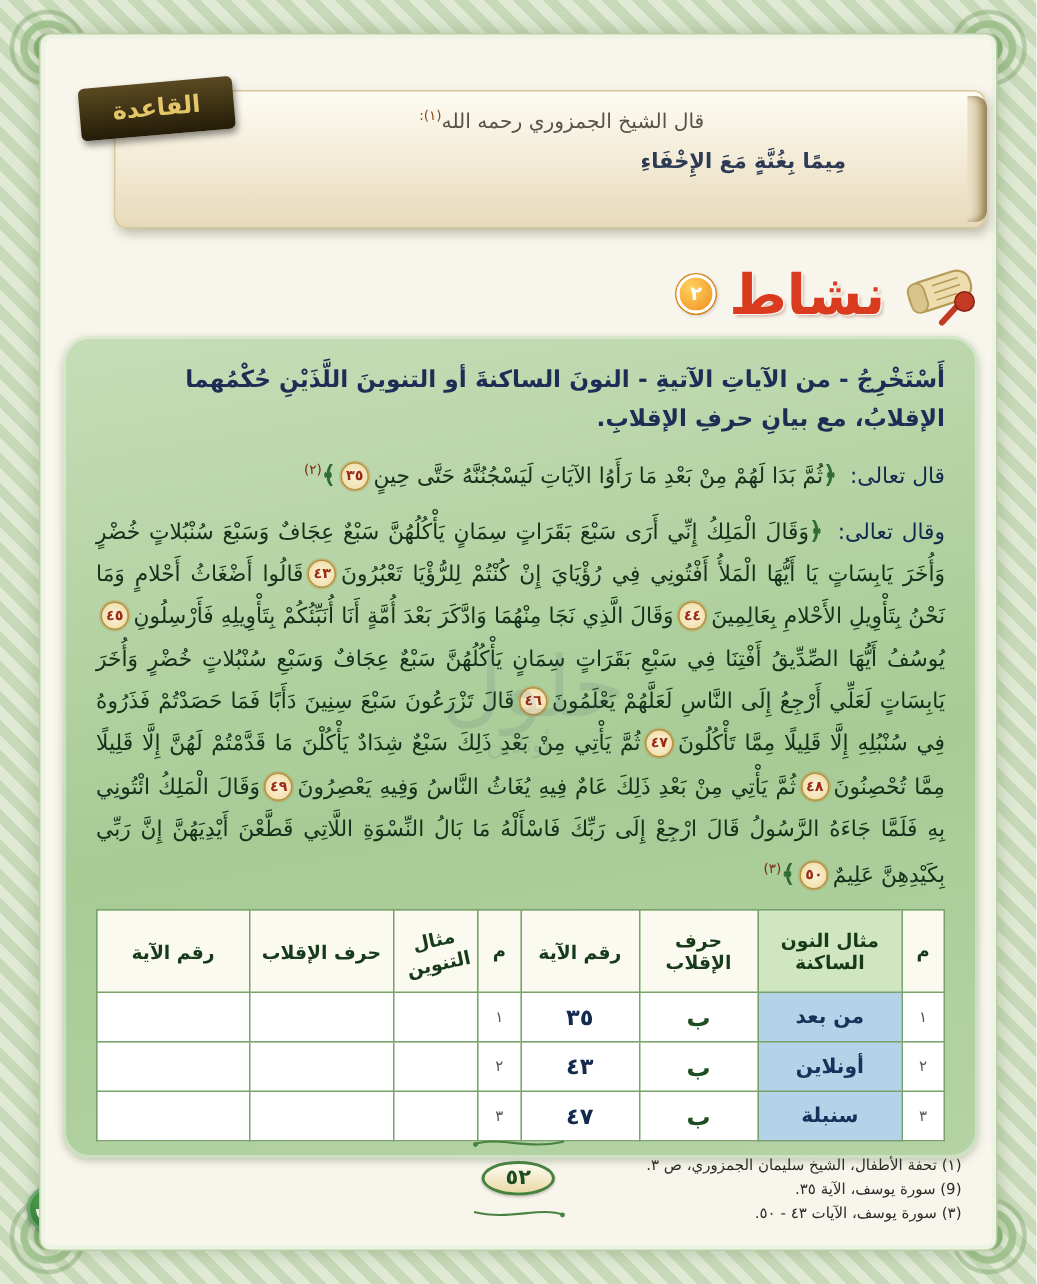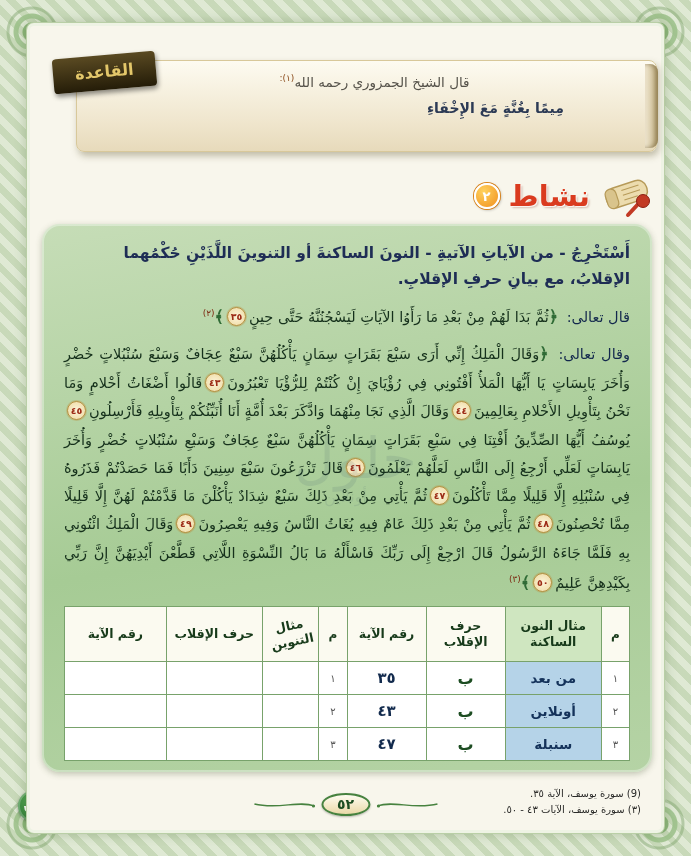--- a/index.html
+++ b/index.html
@@ -57,21 +57,21 @@
     padding:0 70px 0 40px;
     font-size:14px;font-weight:600;color:#2c3a55;
   }
 
   
   .activity{
     position:absolute;top:142px;right:6px;height:56px;
     display:flex;align-items:center;gap:9px;z-index:2;
   }
   .activity-title{
-    font-size:29px;font-weight:bold;color:#da3b1f;
+    font-size:37px;font-weight:bold;color:#da3b1f;
     text-shadow:1px 1px 0 rgba(255,255,255,.8), 2px 2px 2px rgba(120,30,10,.25);
   }
   .activity-num{
     width:22px;height:22px;border-radius:50%;
     background:radial-gradient(circle at 35% 30%,#ffd25e,#f08f1e);
     color:#fff;font-weight:bold;font-size:13px;
     display:flex;align-items:center;justify-content:center;
     border:2px solid #fff;box-shadow:0 0 0 1px #d8821a,1px 1px 3px rgba(0,0,0,.3);
   }
 
@@ -123,21 +123,21 @@
 
   
   .footnotes{
     position:absolute;bottom:12px;right:20px;text-align:right;
     font-size:10px;color:#2a2a28;line-height:1.6;
   }
 
   
   .pagenum{
     position:absolute;bottom:14px;left:50%;transform:translateX(-50%);
-    display:flex;align-items:center;gap:5px;
+    display:flex;align-items:center;gap:5px;flex-direction:column;
   }
   .pagenum .oval{
     padding:1px 14px 2px;border:2px solid #47823f;border-radius:50%;
     background:linear-gradient(#fefcf0,#ead9a8);
     color:#1d4d22;font-weight:bold;font-size:14px;
     box-shadow:0 1px 2px rgba(0,0,0,.25);
   }
 
   
   .site-logo{
@@ -277,20 +277,21 @@
       </table>
     </div>
 
     <div class="watermark">
       <div class="wm-title">حلول</div>
       <div class="wm-sub">أونلاين</div>
     </div>
 
     <div class="footnotes">
 
+    <div class="footnote"><span>(١) تحفة الأطفال، الشيخ سليمان الجمزوري، ص ٣.</span></div>
         <div class="footnote"><span>(9) سورة يوسف، الآية ٣٥.</span></div>
         <div class="footnote"><span>(٣) سورة يوسف، الآيات ٤٣ - ٥٠.</span></div>
       </div>
 
     <div class="pagenum">
       <svg width="64" height="14">
         <path d="M2 8 C 18 2, 38 12, 62 6" stroke="#47823f" stroke-width="1.4" fill="none"></path>
         <circle cx="3" cy="8" r="1.6" fill="#47823f"></circle>
       </svg>
       <span class="oval">٥٢</span>

